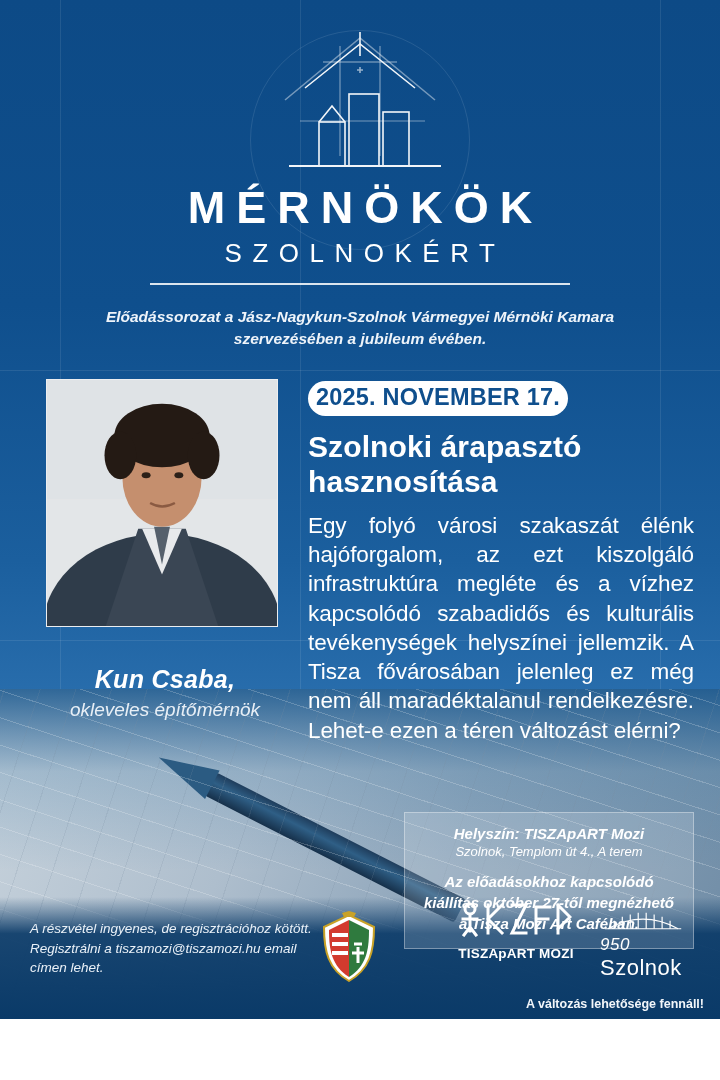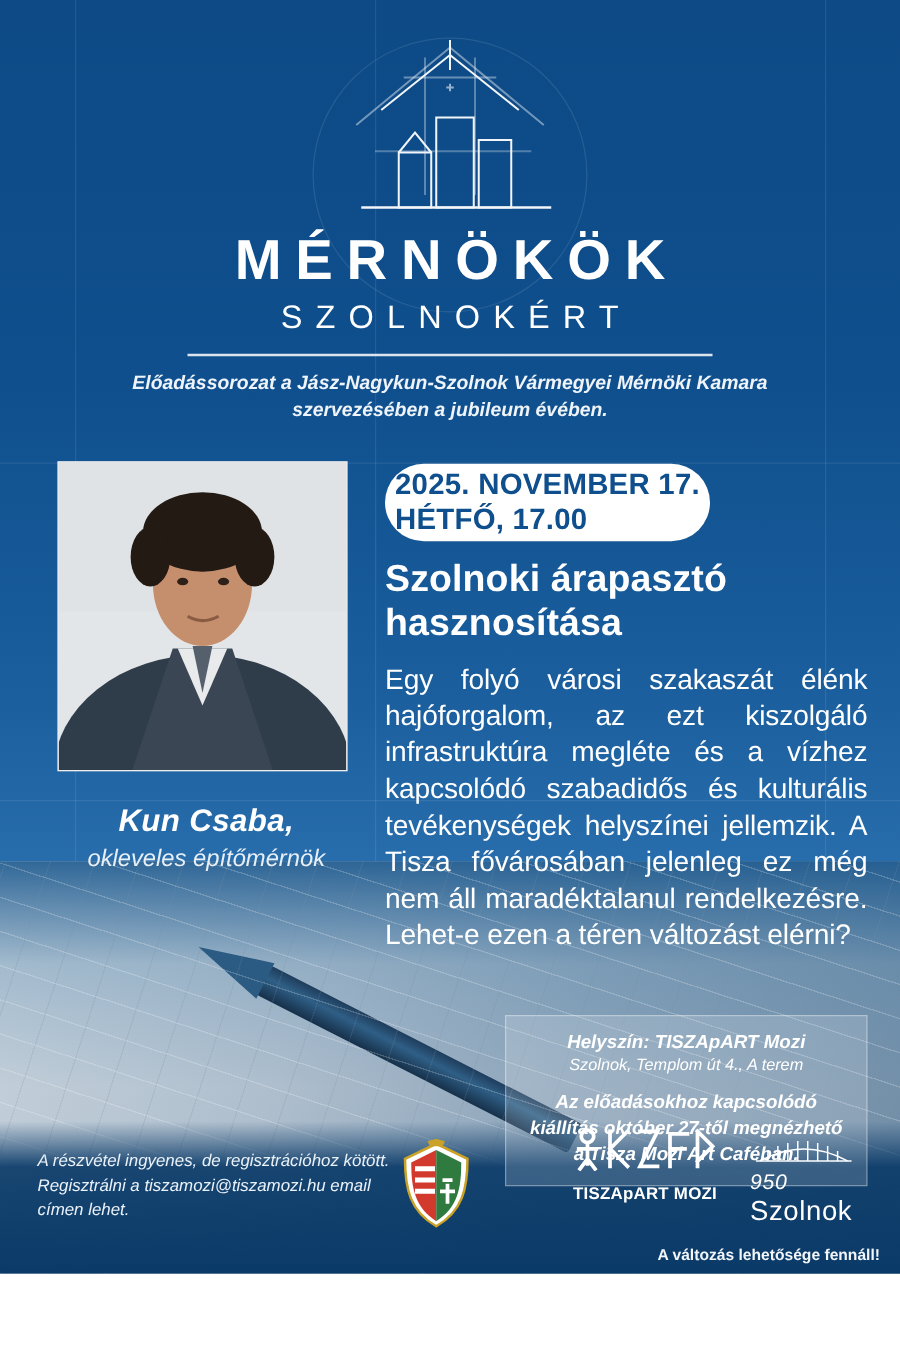--- a/index.html
+++ b/index.html
@@ -59,37 +59,37 @@
   }
   .brand-sub {
     font-size: 26px; letter-spacing: 10.5px; font-weight: 500;
     margin-top: 4px; text-indent: 10px;
   }
   .brand-rule {
     width: 420px; height: 2px; background: rgba(255,255,255,0.85);
     margin: 14px auto 0;
   }
   .brand-desc {
-    margin: 11px auto 0; width: 520px;
+    margin: 21px auto 0; width: 520px;
     font-size: 15.5px; font-style: italic; font-weight: 700; line-height: 1.45;
     color: #eef4fa;
   }
   
   .main {
     position: relative; z-index: 5;
     display: flex; gap: 18px; padding: 28px 26px 0 40px;
   }
   .left-col { width: 250px; flex: 0 0 250px; }
   .portrait {
     width: 232px; height: 248px; background: #d8dce0; border: 1px solid rgba(255,255,255,0.5);
     overflow: hidden; position: relative; margin-left: 6px;
   }
   .portrait svg { display:block; width: 100%; height: 100%; }
   .speaker-name {
-    margin-top: 26px; text-align: center; font-size: 25px;
+    margin-top: 38px; text-align: center; font-size: 25px;
     font-style: italic; font-weight: 700; letter-spacing: .3px;
   }
   .speaker-role {
     margin-top: 5px; text-align: center; font-size: 19px; font-style: italic;
     color: #e8eff6;
   }
   .right-col { flex: 1 1 auto; padding-top: 2px; }
   .date-badge {
     display: inline-block; background: #ffffff; color: #0f4f8d;
     font-weight: 700; font-size: 23.5px; letter-spacing: .2px;
@@ -198,21 +198,20 @@
           <path d="M104 124 Q116 131 129 124" stroke="#8a5a42" stroke-width="2.5" fill="none"></path>
         </svg>
       </div>
       <div class="speaker-name">Kun Csaba,</div>
       <div class="speaker-role">okleveles építőmérnök</div>
     </div>
 
     <div class="right-col">
       <div class="date-badge">
         <span>2025. NOVEMBER 17.</span>
-        <span>HÉTFŐ, 17.00</span>
       </div>
       <div class="talk-title">Szolnoki árapasztó hasznosítása</div>
       <div class="talk-body">Egy folyó városi szakaszát élénk hajóforgalom, az ezt kiszolgáló infrastruktúra megléte és a vízhez kapcsolódó szabadidős és kulturális tevékenységek helyszínei jellemzik. A Tisza fővárosában jelenleg ez még nem áll maradéktalanul rendelkezésre. Lehet-e ezen a téren változást elérni?</div>
     </div>
   </div>
 
   <div class="info-box">
     <div class="info-line1">Helyszín: TISZApART Mozi</div>
     <div class="info-line2">Szolnok, Templom út 4., A terem</div>
     <div class="info-line3">Az előadásokhoz kapcsolódó kiállítás október 27-től megnézhető a Tisza Mozi Art Caféban.</div>

